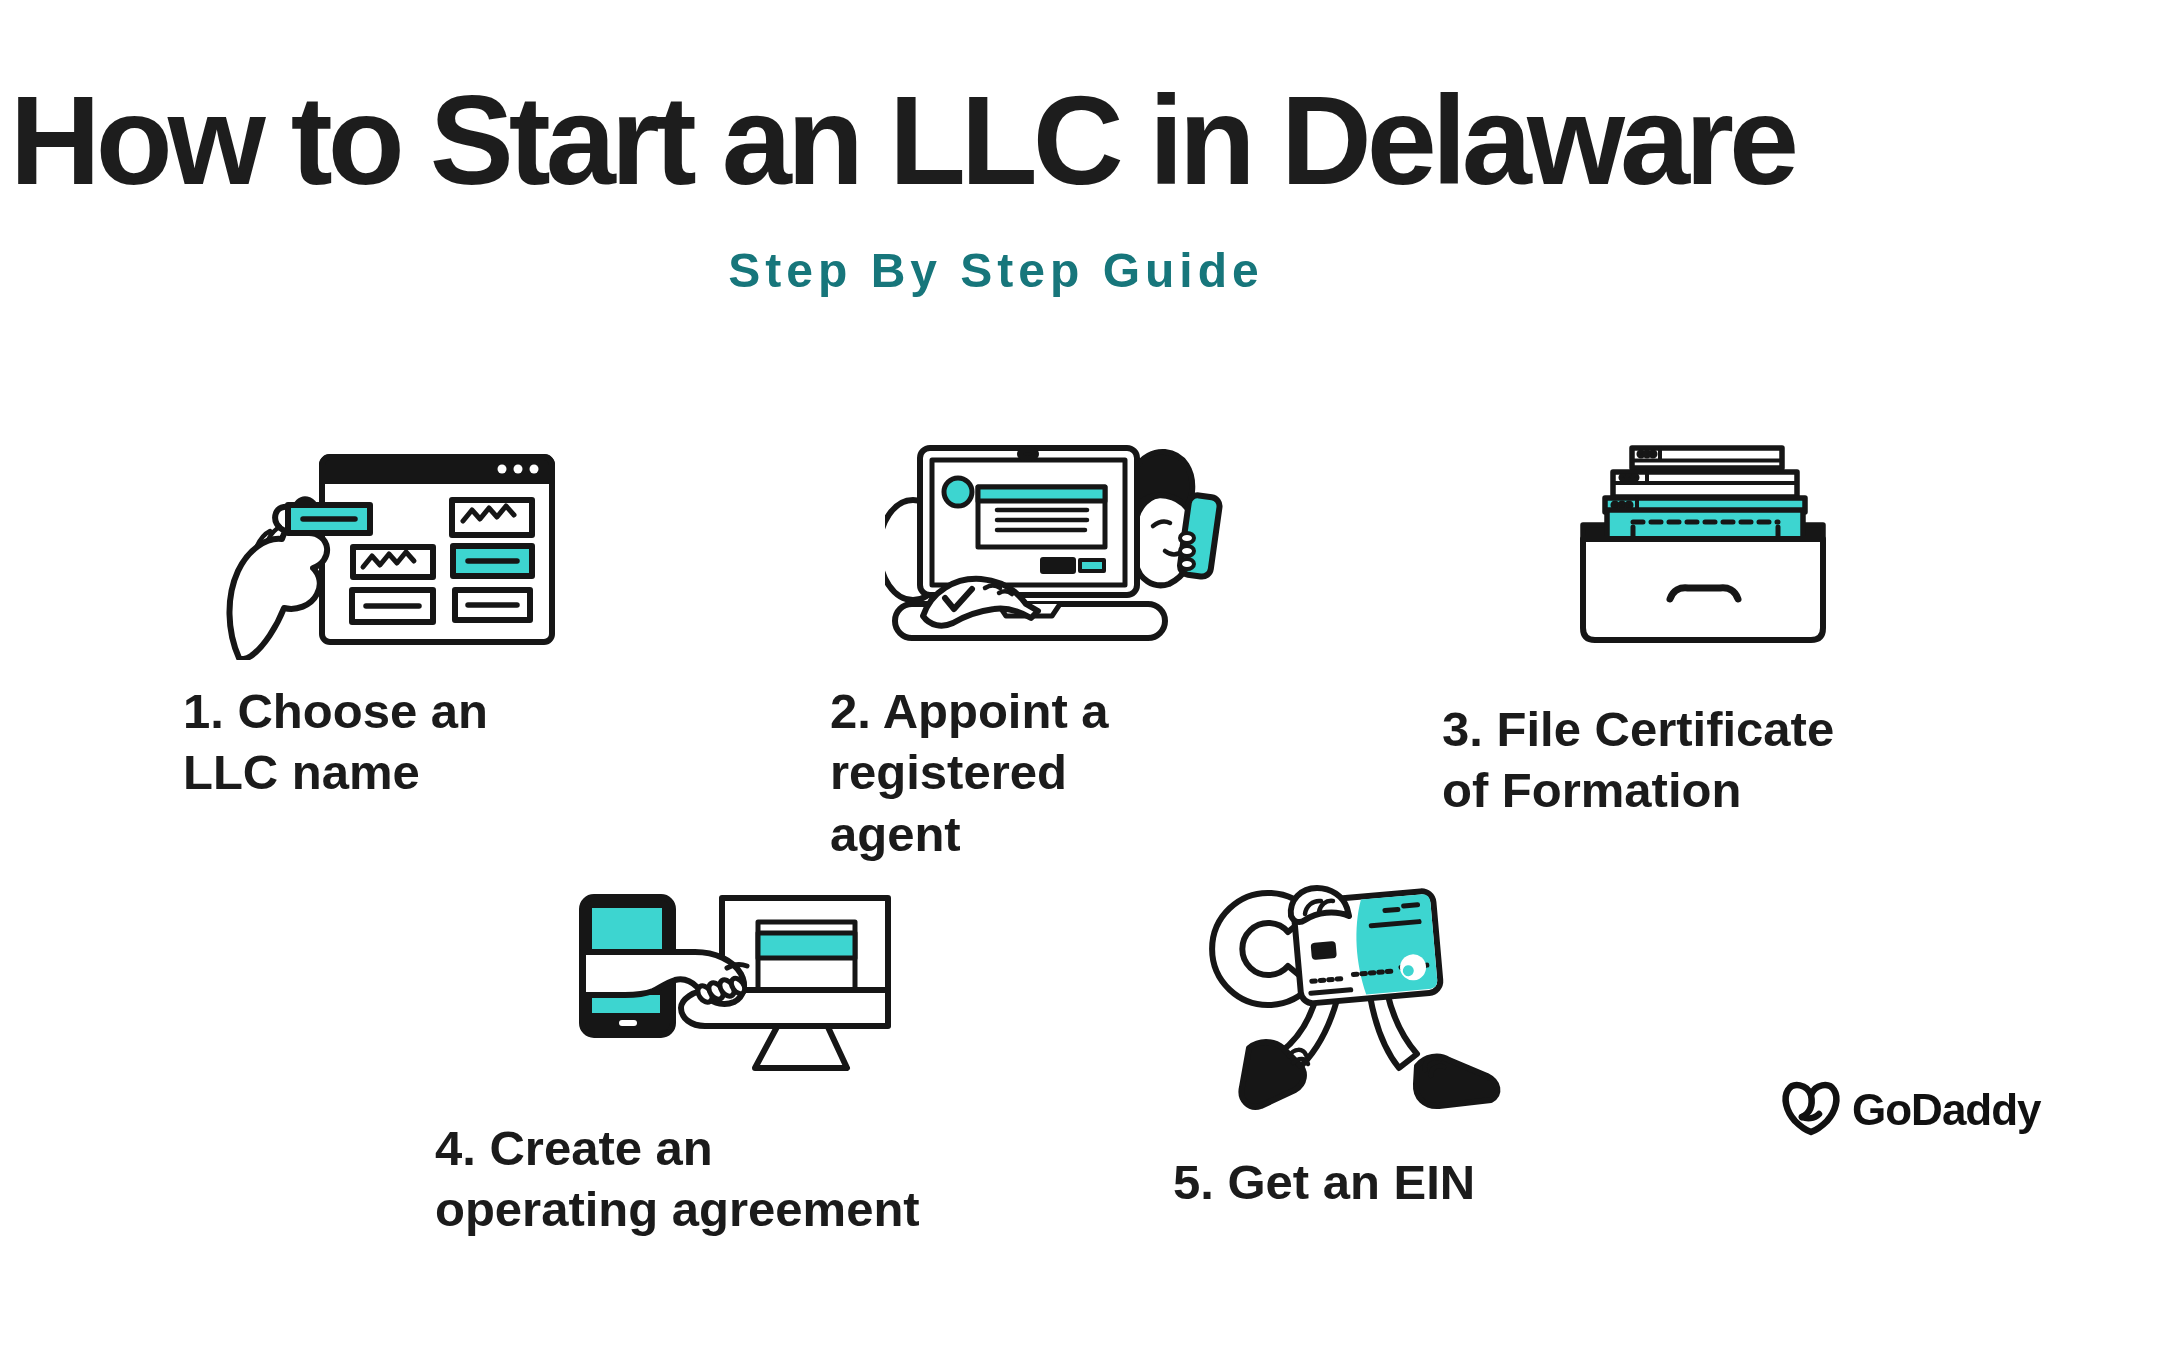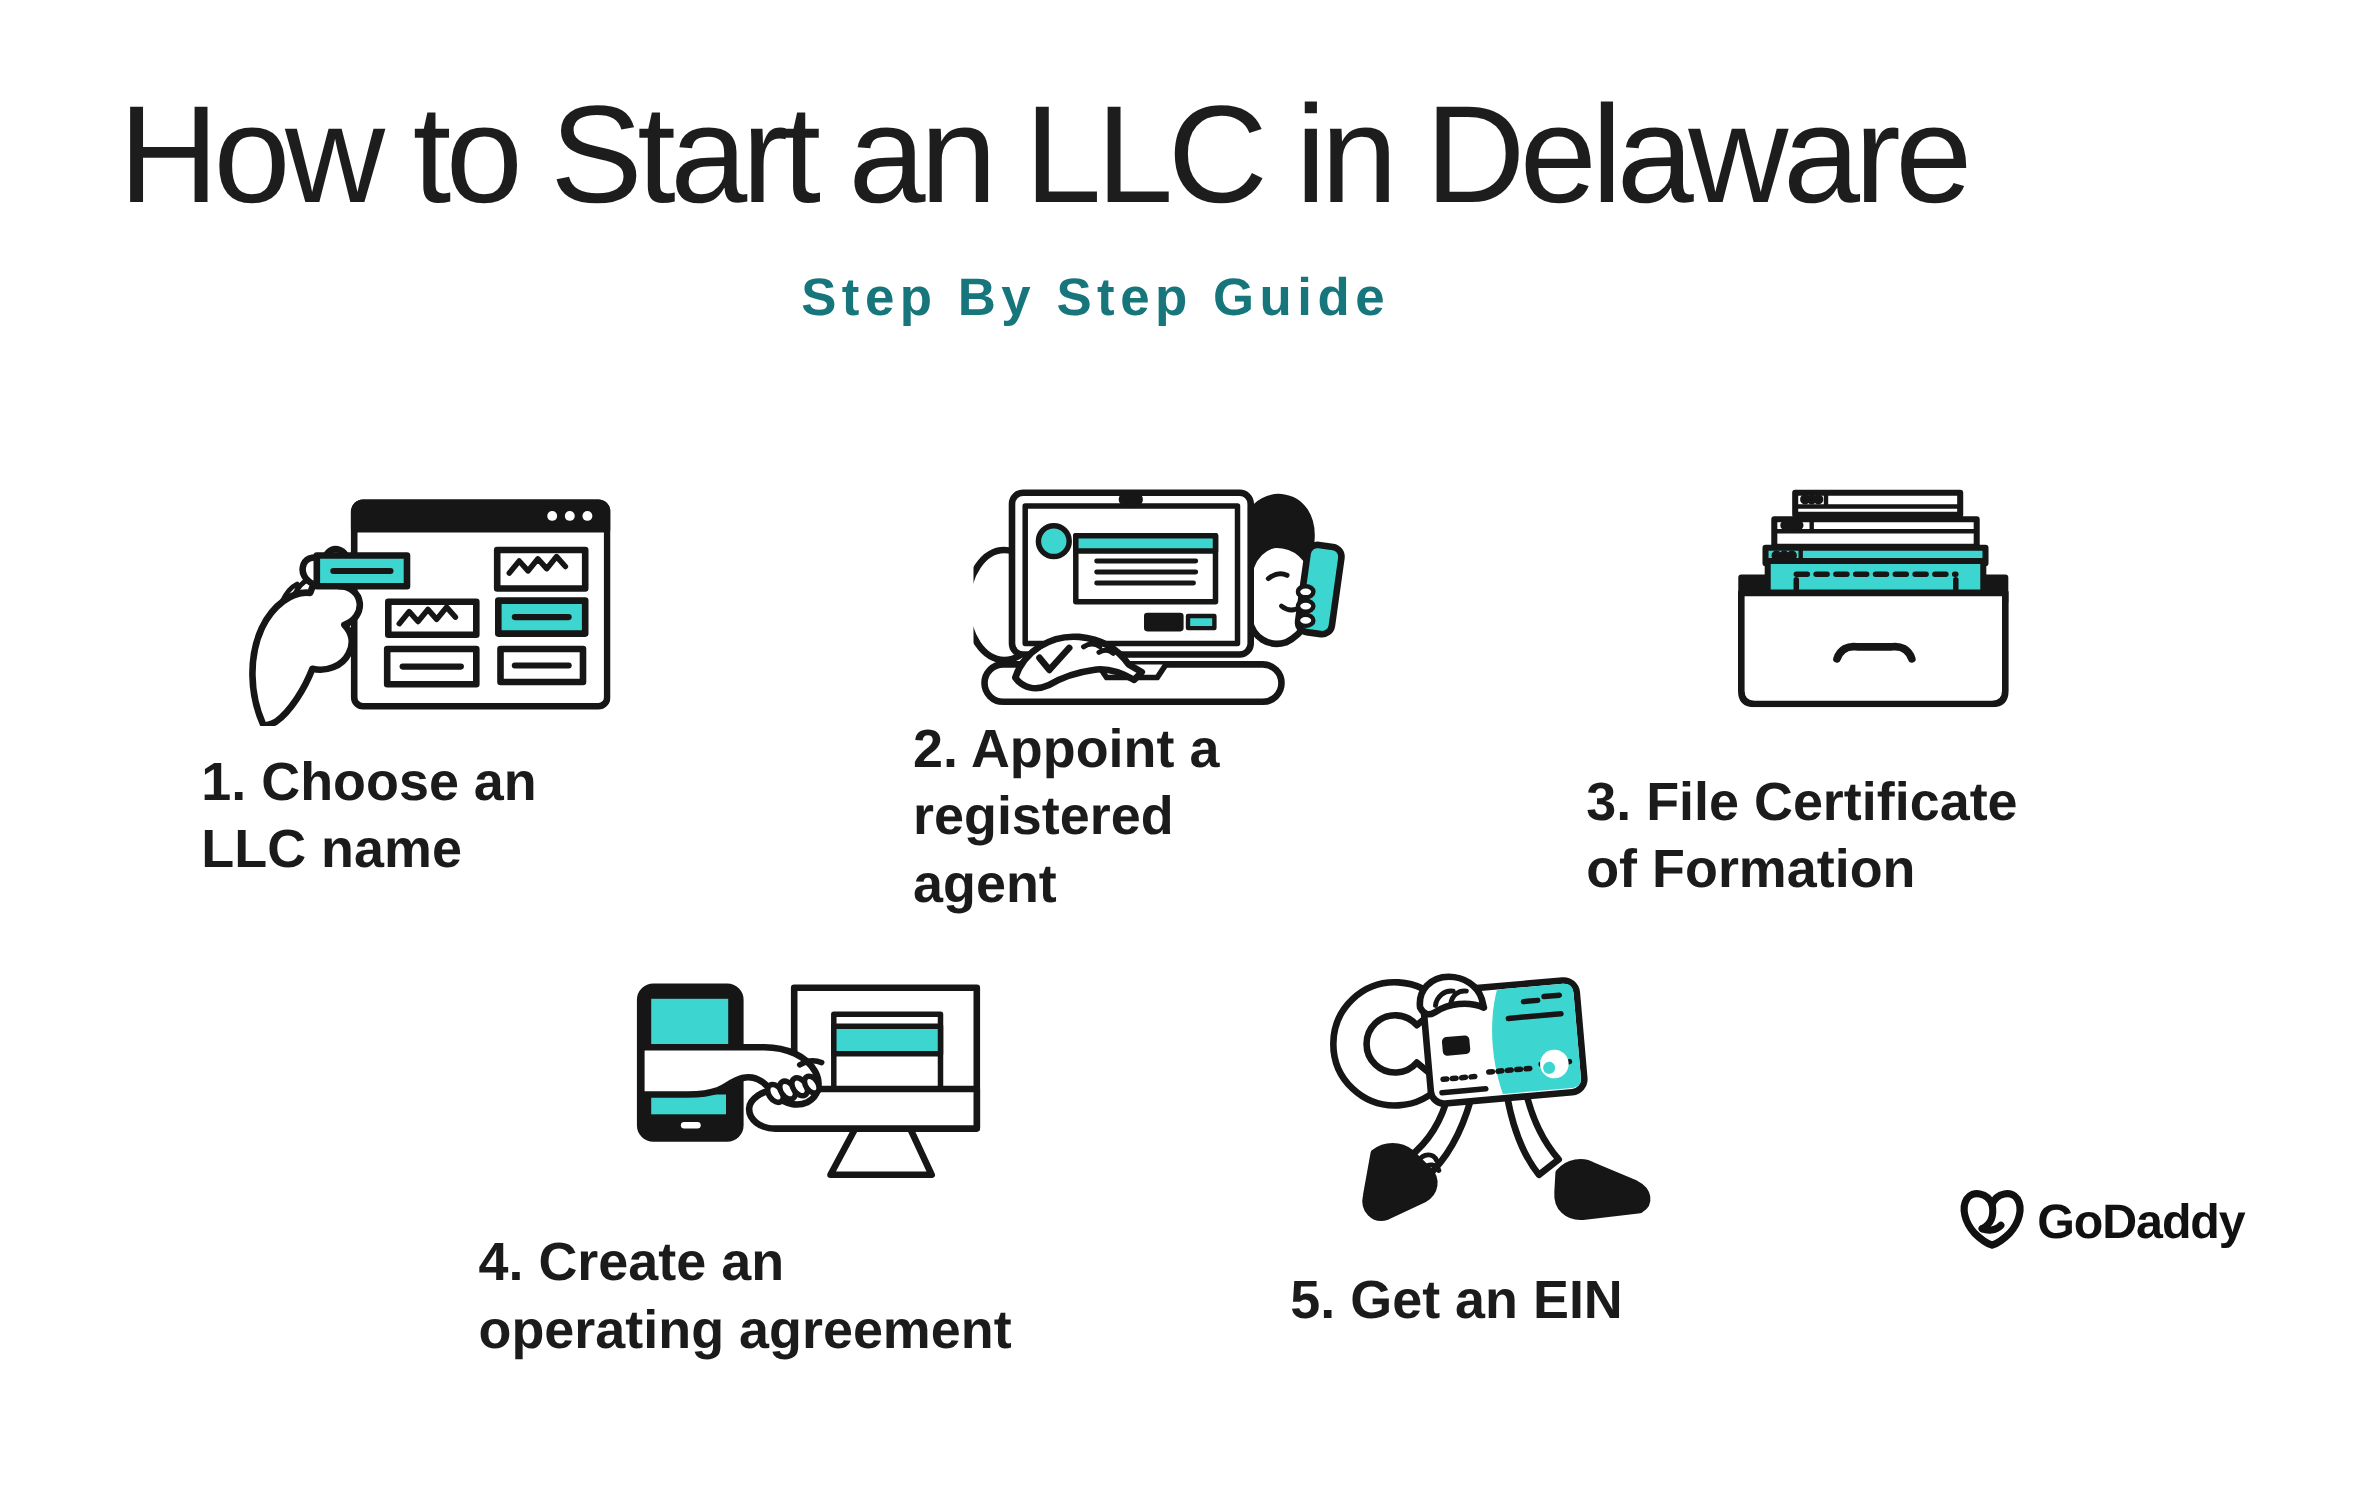--- a/index.html
+++ b/index.html
@@ -3,32 +3,32 @@
 <meta charset="utf-8">
 <style>
   html,body{margin:0;padding:0;}
   body{
     width:2160px;height:1360px;position:relative;background:#ffffff;
     font-family:"Liberation Sans", sans-serif;color:#1b1b1b;overflow:hidden;
   }
   .abs{position:absolute;}
   .page-title{
     top:72px;left:0;width:1804px;text-align:center;
-    font-size:126px;font-weight:400;letter-spacing:-5px;line-height:1.1;color:#1d1d1d;padding-left:46px;
+    font-size:126px;font-weight:700;letter-spacing:-5px;line-height:1.1;color:#1d1d1d;
   }
   .page-subtitle{
     top:243px;left:0;width:1992px;text-align:center;
     font-size:48px;font-weight:700;letter-spacing:5px;color:#17767b;
   }
   .step-label{
     text-align:left;font-size:49px;font-weight:700;line-height:1.25;
     white-space:pre-line;color:#1b1b1b;
   }
   .lbl1{top:681px;left:183px;width:400px;}
-  .lbl2{top:651px;left:830px;width:400px;}
+  .lbl2{top:681px;left:830px;width:400px;}
   .lbl3{top:699px;left:1442px;width:500px;}
   .lbl4{top:1118px;left:435px;width:600px;}
   .lbl5{top:1152px;left:1173px;width:400px;}
   .icon1{top:445px;left:225px;}
   .icon2{top:438px;left:885px;}
   .icon3{top:443px;left:1578px;}
   .icon4{top:890px;left:575px;}
   .icon5{top:882px;left:1205px;}
   .logo{top:1078px;left:1780px;}
   svg{display:block;}

